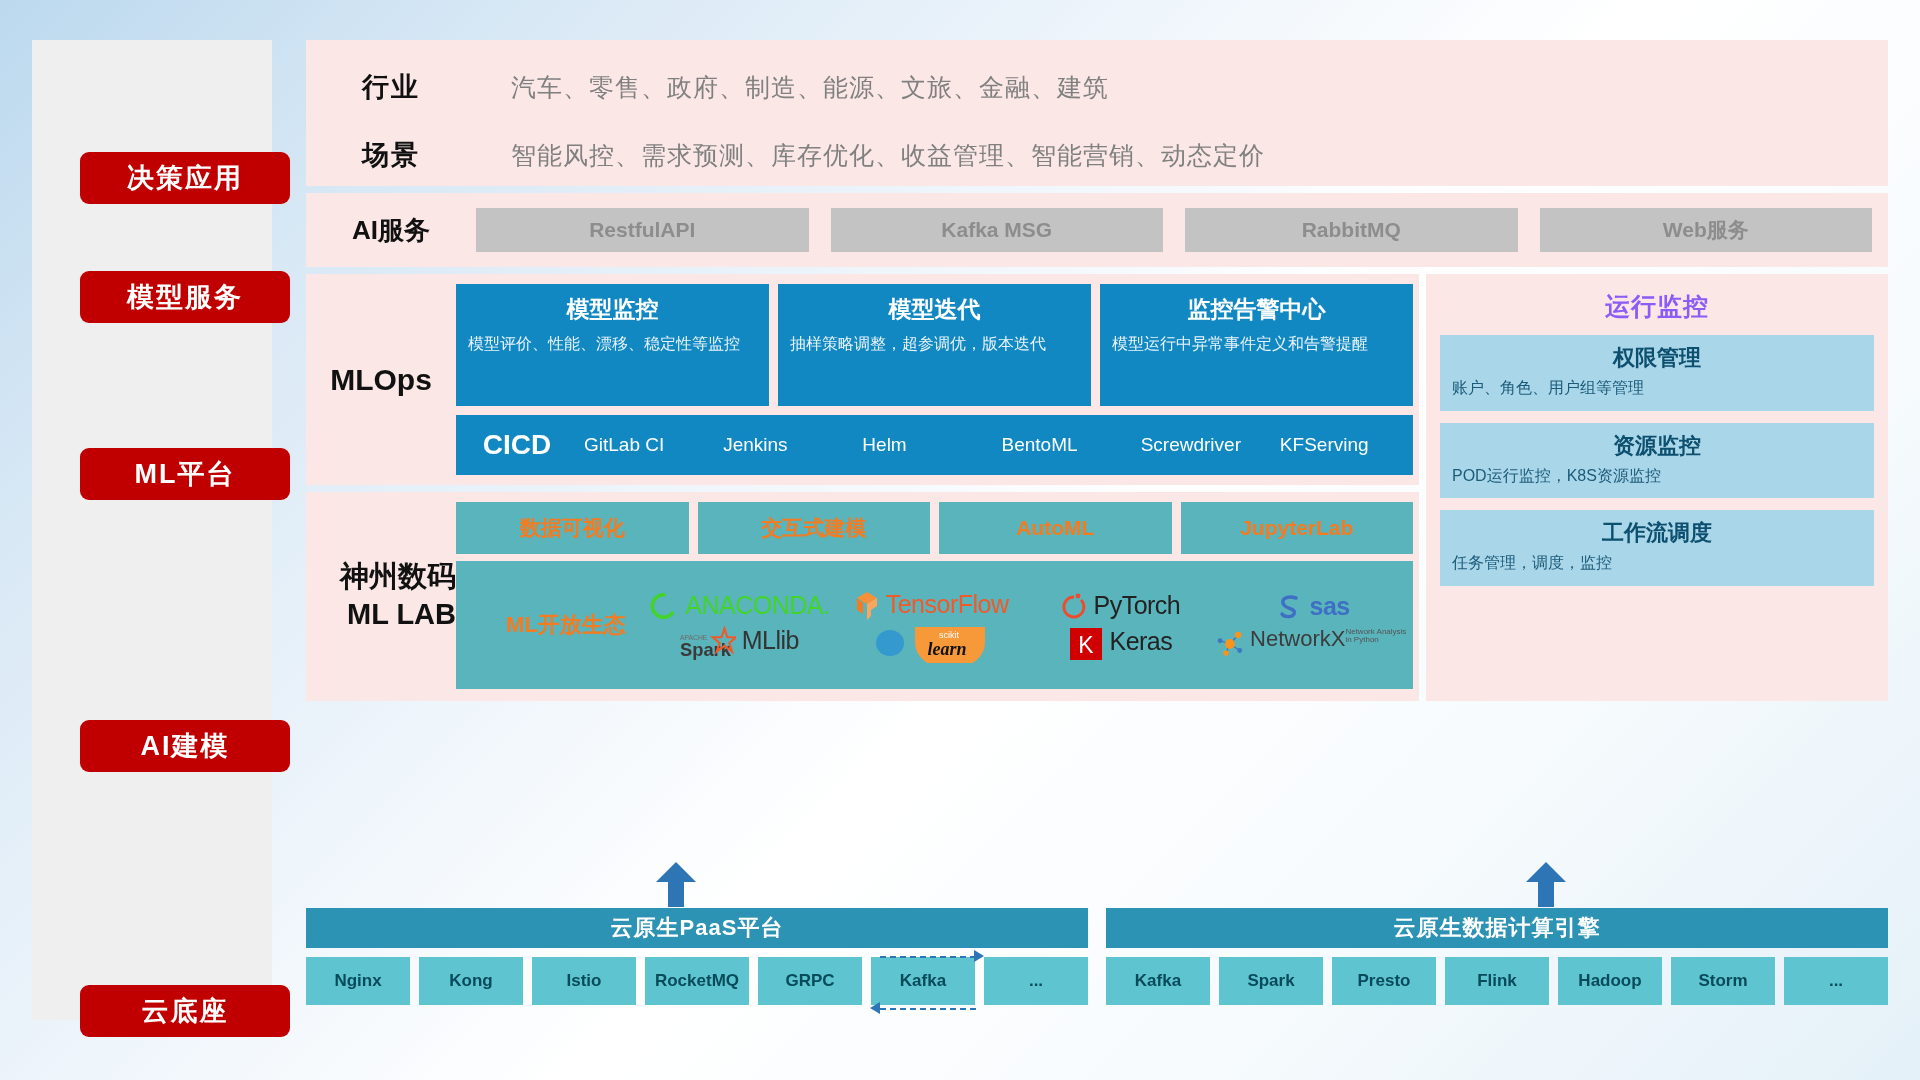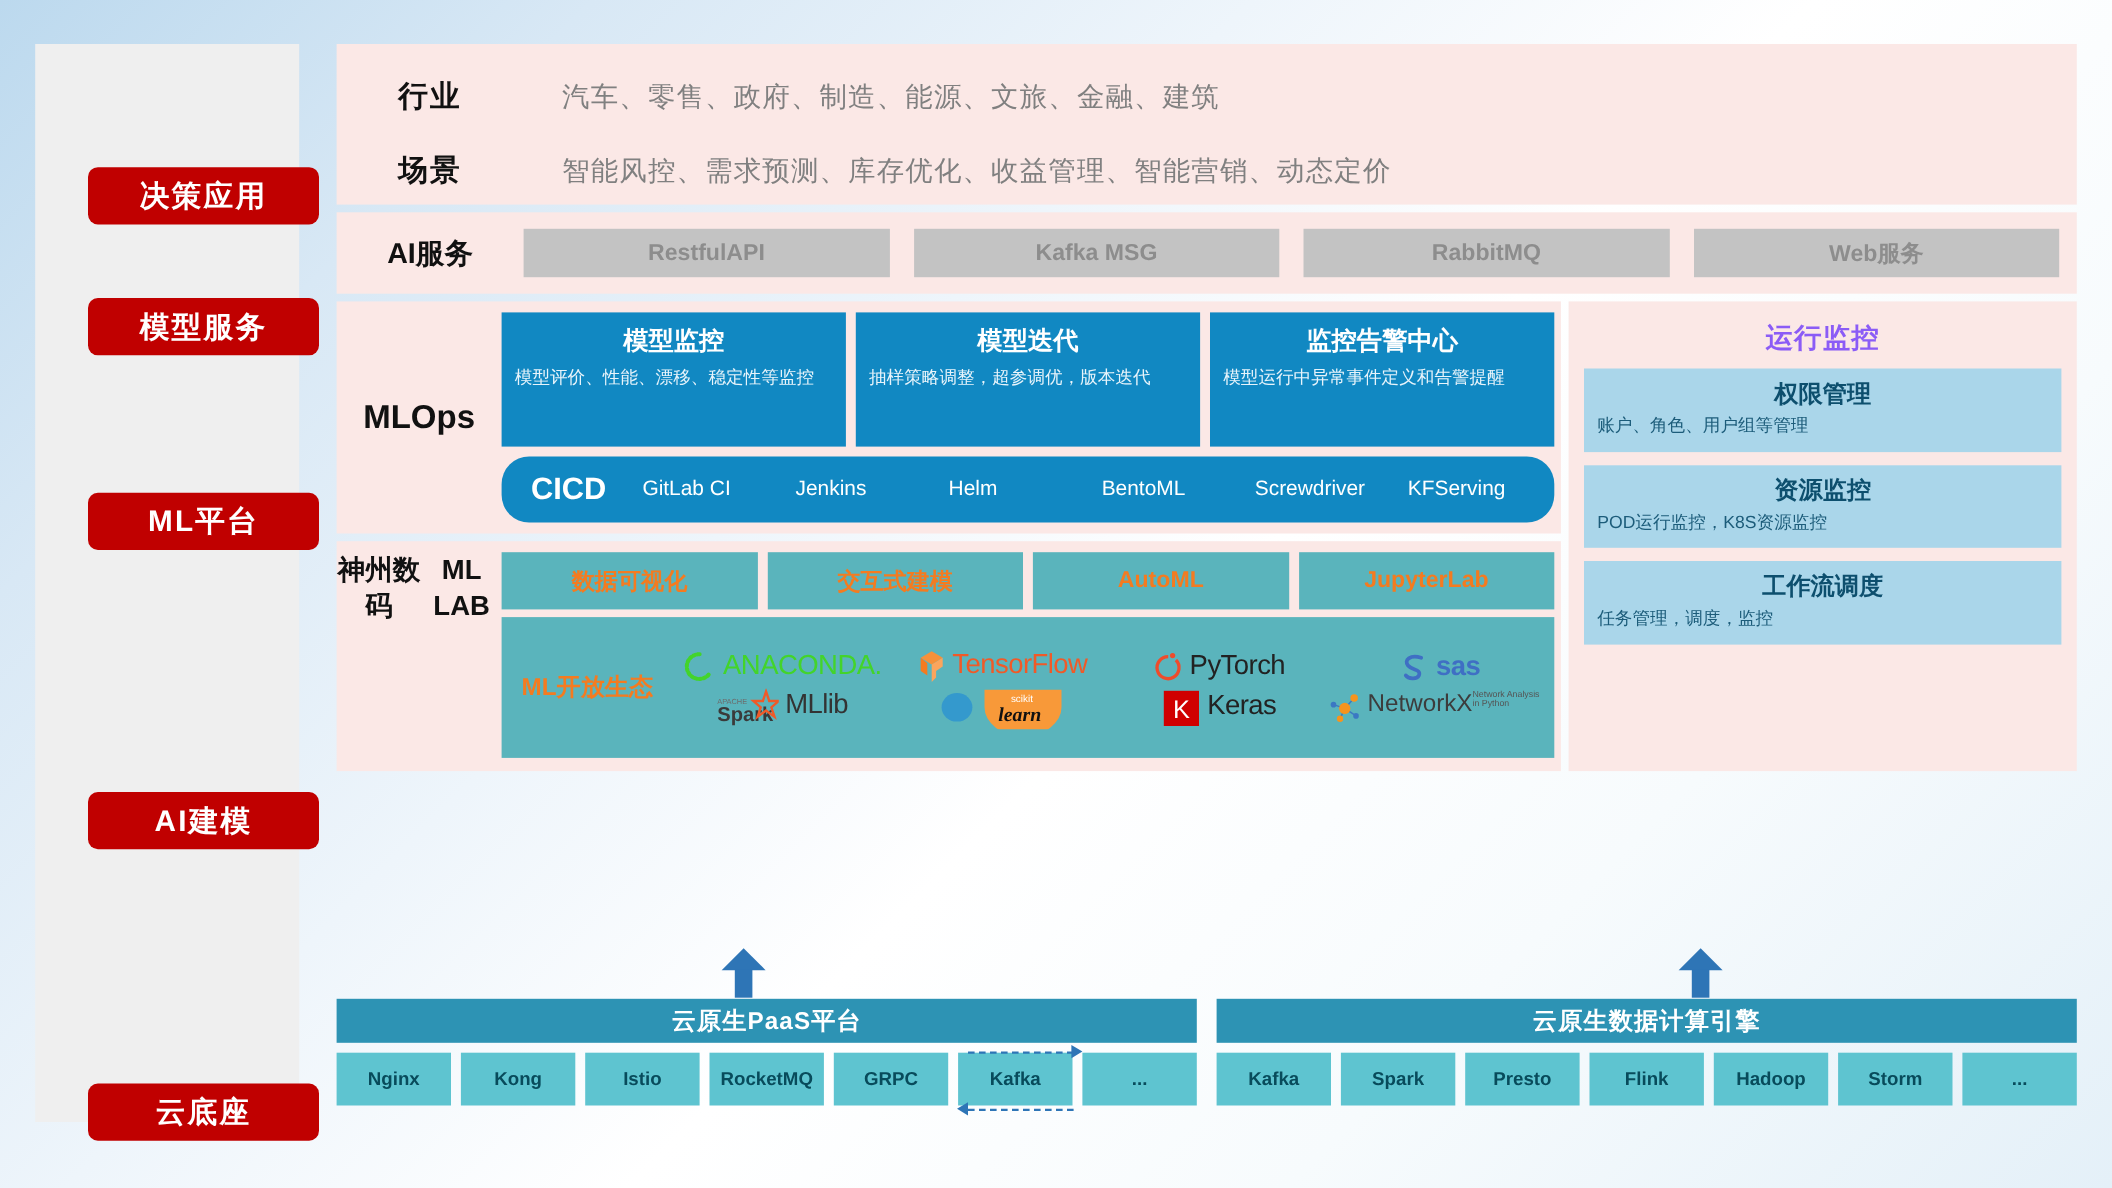--- a/index.html
+++ b/index.html
@@ -66,21 +66,21 @@
   }
   .mlops-right { flex:1; padding-right:6px; }
   .mlops-cards { display:flex; gap:9px; }
   .mlops-card {
     flex:1; background:#1188c2; color:#fff; padding:10px 12px 12px 12px; min-height:122px;
   }
   .mlops-card .t { font-size:23px; font-weight:bold; text-align:center; margin-bottom:8px; }
   .mlops-card .d { font-size:16px; line-height:1.35; color:#e8f4fb; }
   .cicd-bar {
     margin-top:9px; background:#1188c2; height:60px; display:flex; align-items:center;
-    color:#fff; overflow:hidden;border-radius:25px;
+    color:#fff; overflow:hidden;
   }
   .cicd-title { width:122px; text-align:center; font-size:28px; font-weight:bold; }
   .cicd-items { flex:1; display:flex; }
   .cicd-item {
     flex:1; font-size:19px; line-height:24px; padding-left:6px;
     word-break:break-all; max-height:48px; overflow:hidden;
   }
 
   
   .mon-col { width:462px; background:#fbe8e6; position:relative; }
@@ -91,35 +91,35 @@
   .mon-card {
     margin:12px 14px 0 14px; background:#aad6ea; padding:8px 12px 12px 12px;
   }
   .mon-card .t { text-align:center; font-size:22px; font-weight:bold; color:#0d4f6e; margin-bottom:4px; }
   .mon-card .d { font-size:16px; line-height:1.35; color:#1c5c7a; }
 
   
   #band-lab { background:#fbe8e6; width:1113px; padding:10px 0 12px 0; }
   .lab-wrap { display:flex; }
   .lab-label {
-    width:150px; display:flex; flex-direction:row; align-items:flex-start; justify-content:center;
-    font-size:25px; font-weight:bold; color:#111; line-height:1.3; text-align:center;
+    width:150px; display:flex; flex-direction:column; align-items:flex-end; justify-content:center;
+    font-size:29px; font-weight:bold; color:#111; line-height:1.3; text-align:center;
   }
   .lab-right { flex:1; padding-right:6px; }
   .tool-row { display:flex; gap:9px; }
   .tool-pill {
     flex:1; height:52px; background:#5ab4bc; color:#f47b20;
     font-size:21px; font-weight:bold;
     display:flex; align-items:center; justify-content:center;
   }
   .eco-row {
     margin-top:7px; background:#5ab4bc; display:flex; align-items:center;
     height:128px; overflow:hidden;
   }
-  .eco-label { width:156px; text-align:center; color:#f47b20; font-size:22px; font-weight:bold; }
+  .eco-label { width:156px; text-align:center; color:#f47b20; font-size:22px; font-weight:bold;margin-left:32px; }
   .eco-grid {
     flex:1; display:grid; grid-template-columns:repeat(4,1fr); grid-template-rows:1fr 1fr;
     align-items:center; justify-items:center; padding-right:6px;
   }
   .logo { display:flex; gap:6px; }
   .logo .lname { font-size:25px; letter-spacing:-0.5px; }
   .ds-row {
     margin-top:7px; background:#5ab4bc; height:56px; display:flex; align-items:center;
   }
   .ds-label { width:156px; text-align:center; color:#f47b20; font-size:22px; font-weight:bold; }

